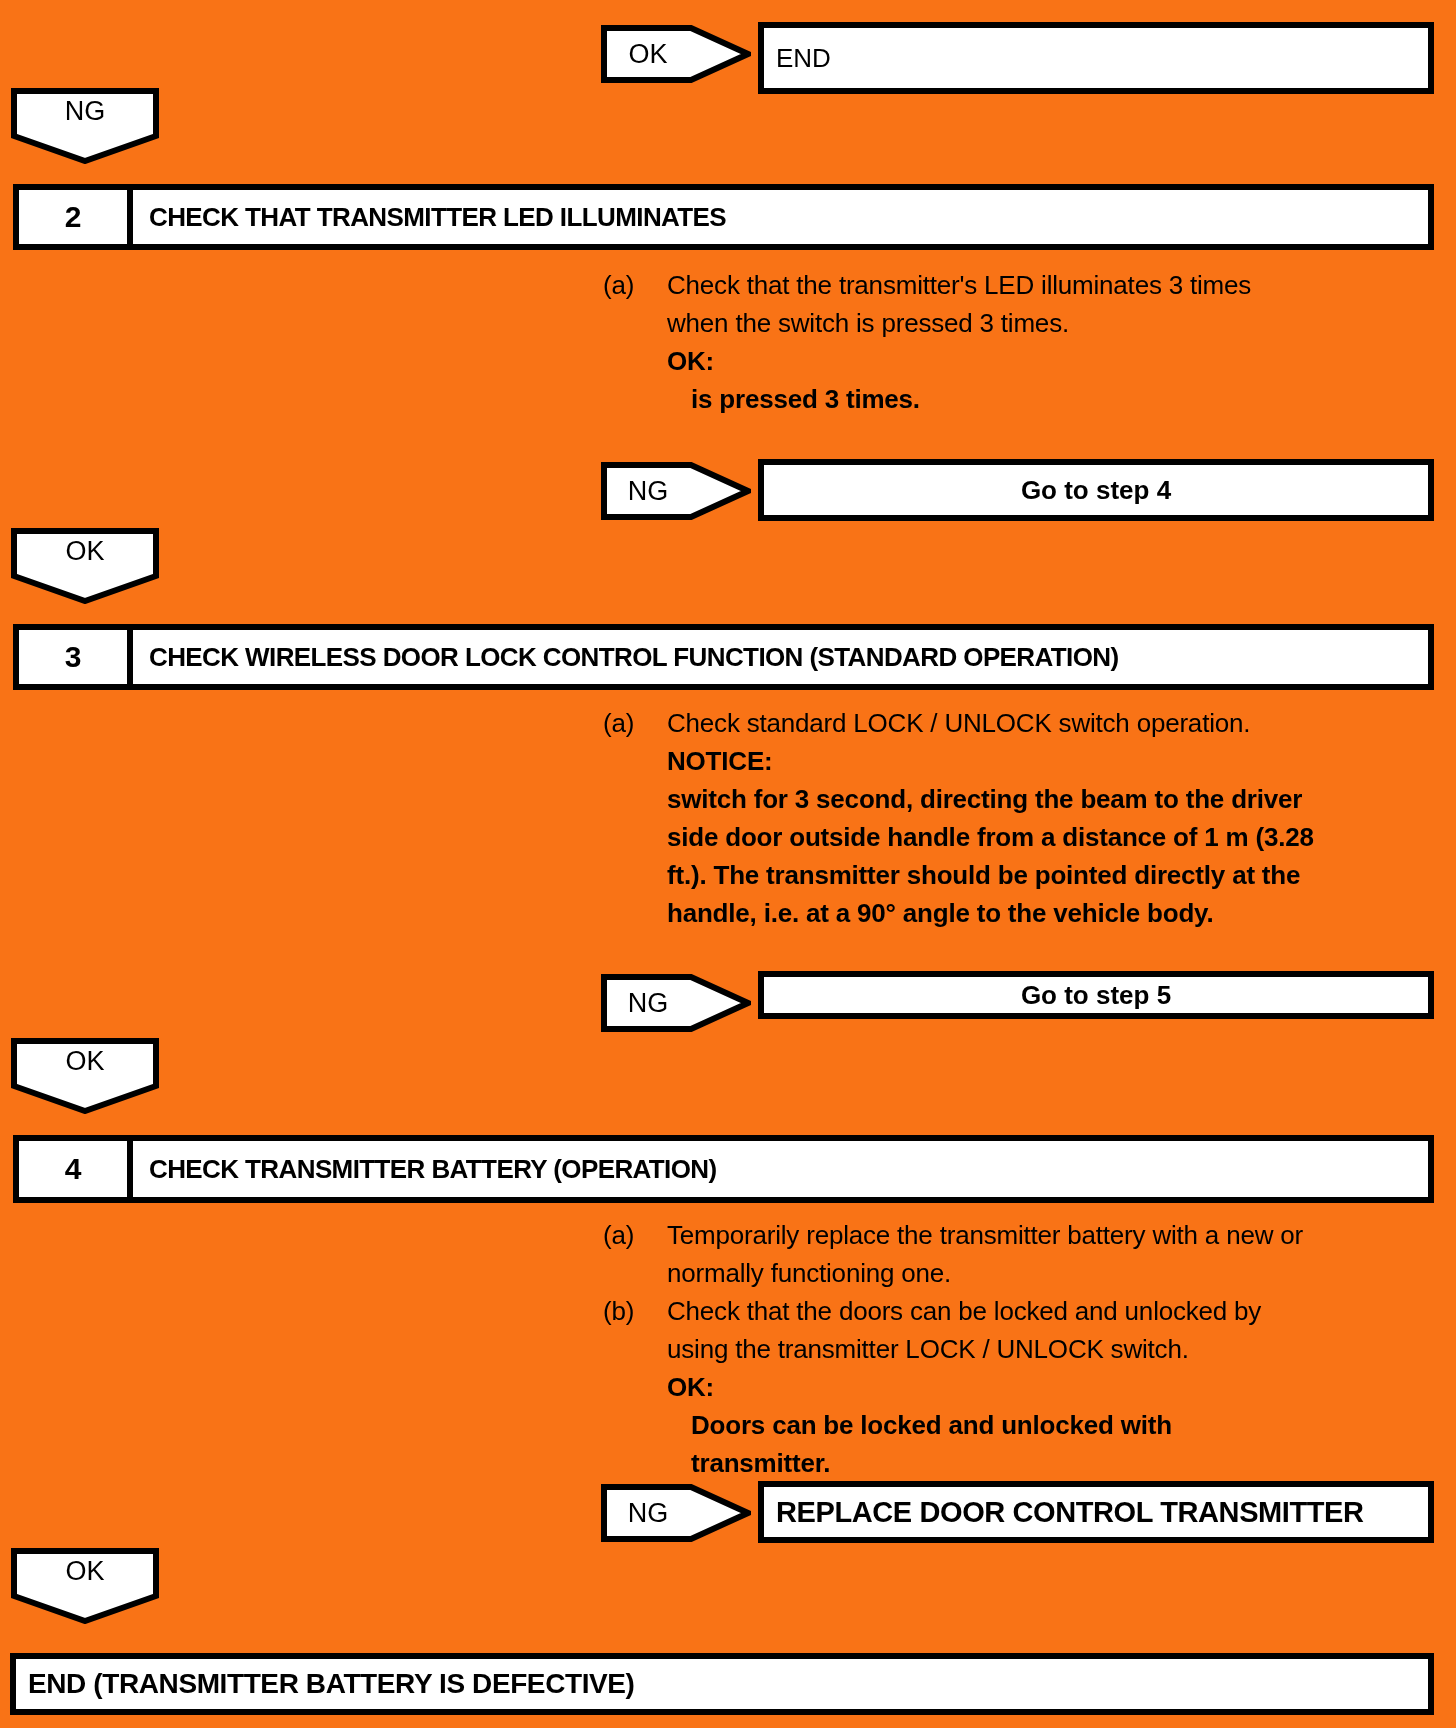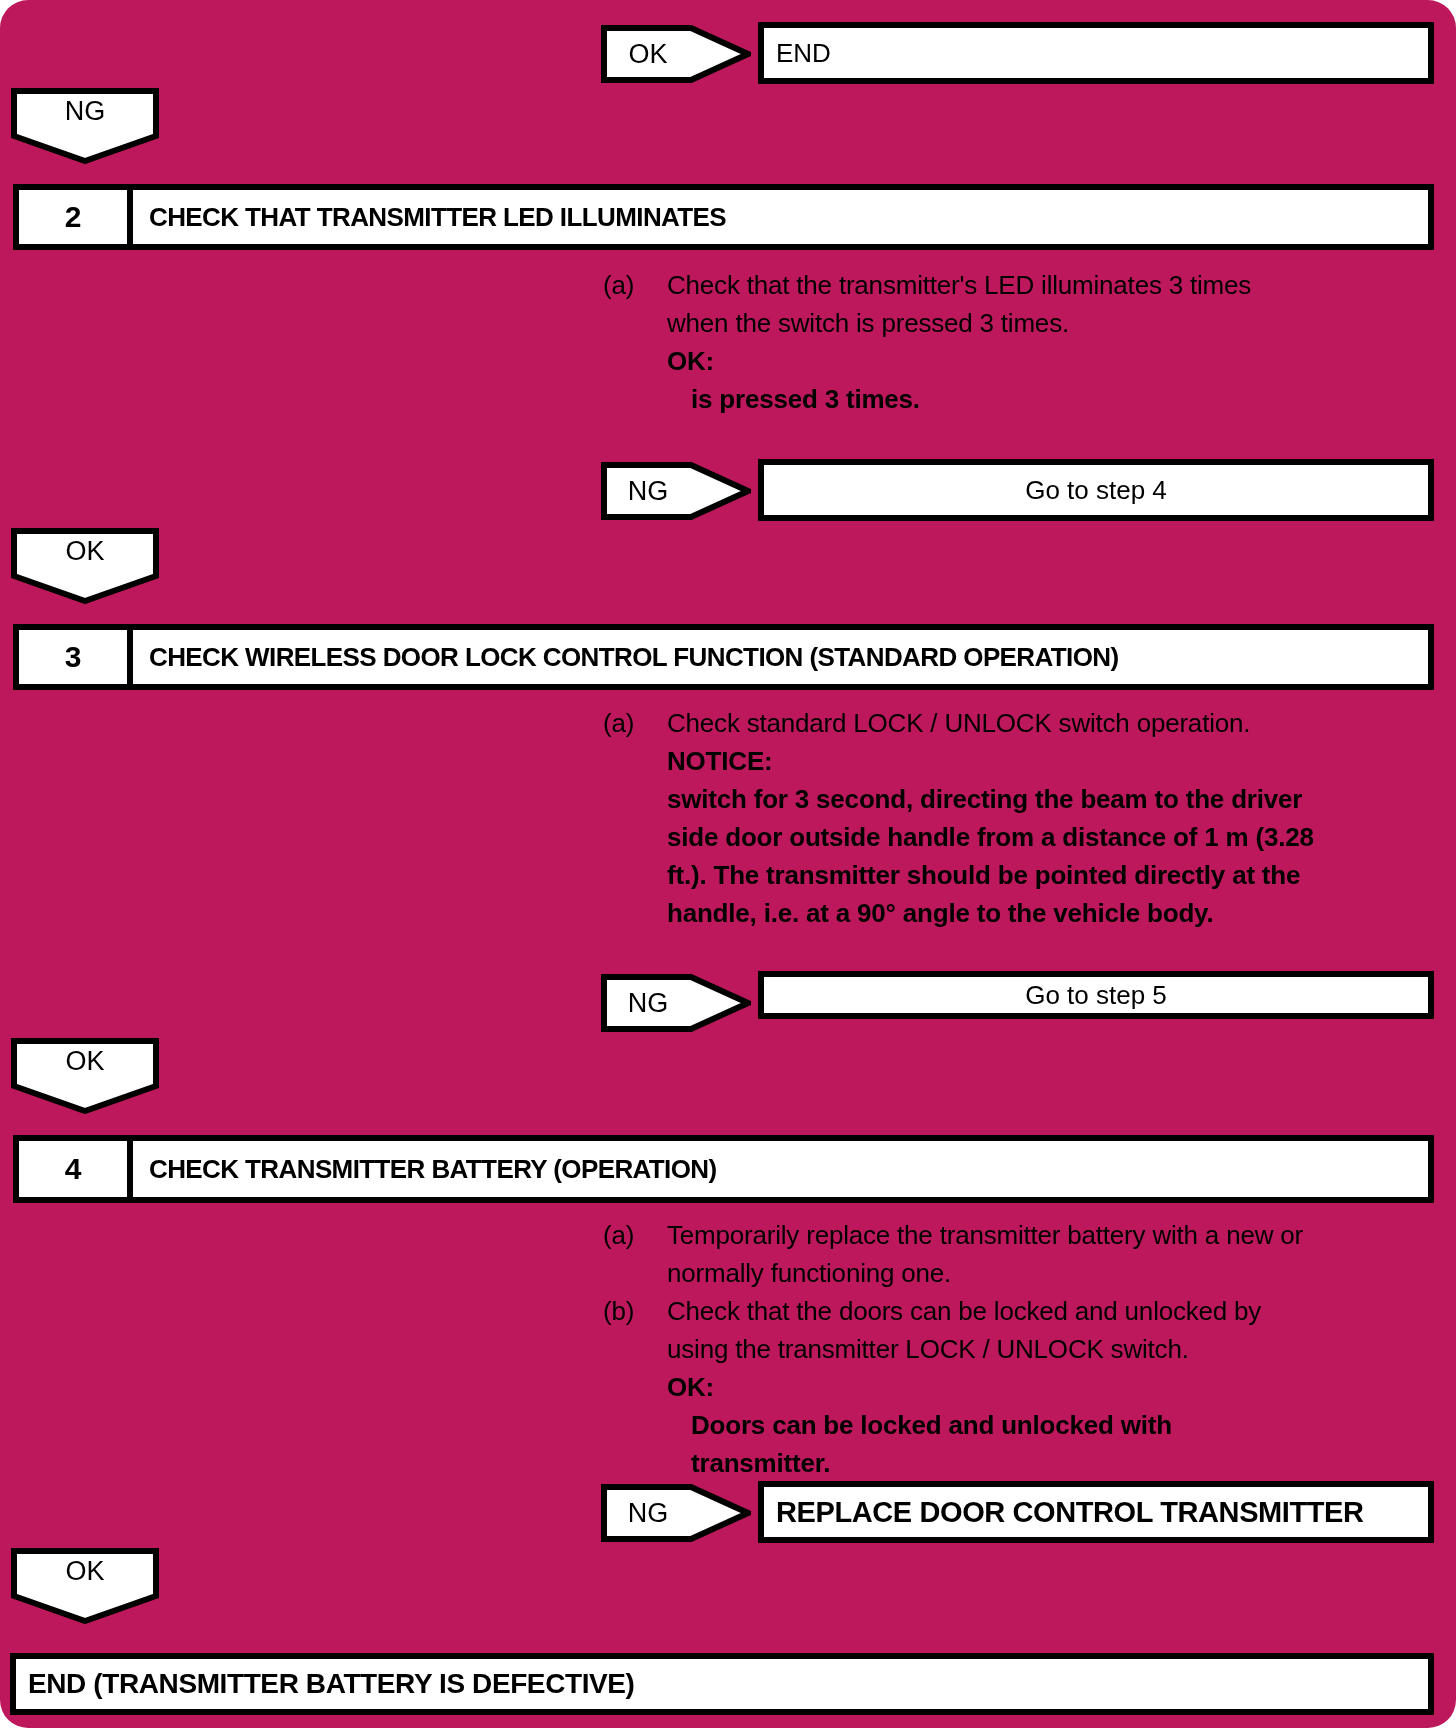--- a/index.html
+++ b/index.html
@@ -1,30 +1,30 @@
 <!DOCTYPE html>
 <html><head>
 <meta charset="utf-8">
 <style>
   html,body{margin:0;padding:0;background:#ffffff;}
   .canvas{
-    position:relative;width:1456px;height:1728px;background:#be185d;
-    font-family:"Liberation Sans",sans-serif;color:#000;overflow:hidden;border-radius:28px;
+    position:relative;width:1456px;height:1728px;background:#f97316;
+    font-family:"Liberation Sans",sans-serif;color:#000;overflow:hidden;
   }
   .abs{position:absolute;}
   
   .step-header{display:flex;border:6px solid #000;box-sizing:border-box;background:#fff;}
   .step-num{width:108px;border-right:6px solid #000;display:flex;align-items:center;justify-content:center;
     font-weight:bold;font-size:30px;}
   .step-title{flex:1;display:flex;align-items:center;padding-left:16px;
     font-weight:bold;font-size:26px;letter-spacing:-0.6px;white-space:nowrap;}
   
   .result-box{border:6px solid #000;box-sizing:border-box;background:#fff;
     display:flex;align-items:center;font-size:26px;white-space:nowrap;}
-  .result-center{justify-content:center;font-weight:normal;}
+  .result-center{justify-content:center;font-weight:bold;}
   .result-left{padding-left:12px;}
   .result-bold{font-weight:bold;font-size:29px;letter-spacing:-0.4px;}
   
   .textblock{font-size:26px;line-height:38px;letter-spacing:-0.2px;width:845px;}
   .tline{position:relative;padding-left:64px;white-space:nowrap;}
   .tline .lbl{position:absolute;left:0;top:0;}
   .tline.em{padding-left:88px;}
   .bold{font-weight:bold;}
   
   .harrow{width:150px;height:58px;}
@@ -38,21 +38,21 @@
 <body>
 
 <div class="canvas">
 
   <div class="abs harrow" style="left:601px;top:25px;">
     <svg width="150" height="58">
       <polygon points="3,3 90,3 147,29 90,55 3,55" fill="#ffffff" stroke="#000000" stroke-width="6"></polygon>
     </svg>
     <span class="harrow-label">OK</span>
   </div>
-  <div class="abs result-box result-left" style="left:758px;top:22px;width:676px;height:62px;">
+  <div class="abs result-box result-left" style="left:758px;top:22px;width:676px;height:72px;">
     <span>END</span>
   </div>
 
   <div class="abs vconn" style="left:11px;top:88px;">
     <svg width="148" height="76">
       <polygon points="3,3 145,3 145,48 74,73 3,48" fill="#ffffff" stroke="#000000" stroke-width="6"></polygon>
     </svg>
     <span class="vconn-label">NG</span>
   </div>
 

